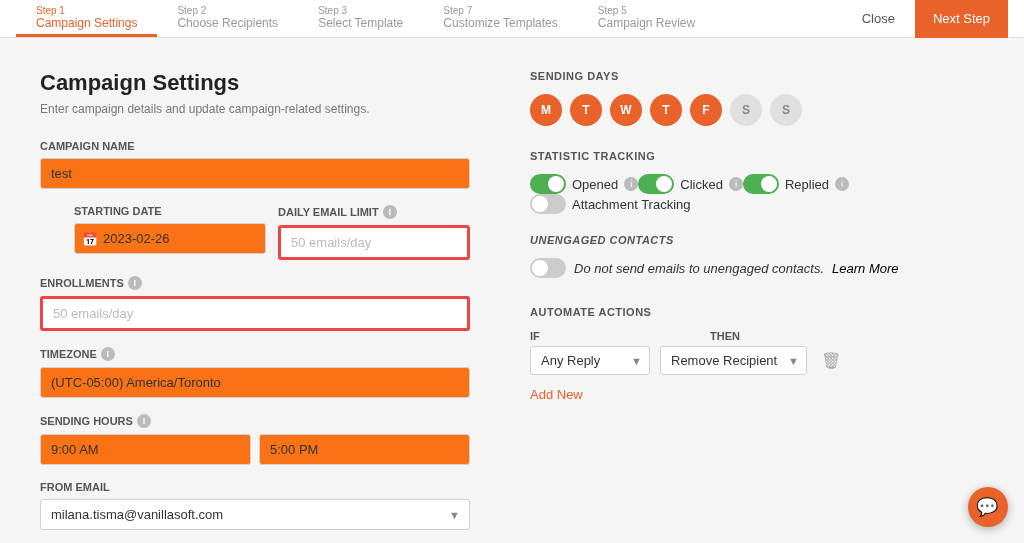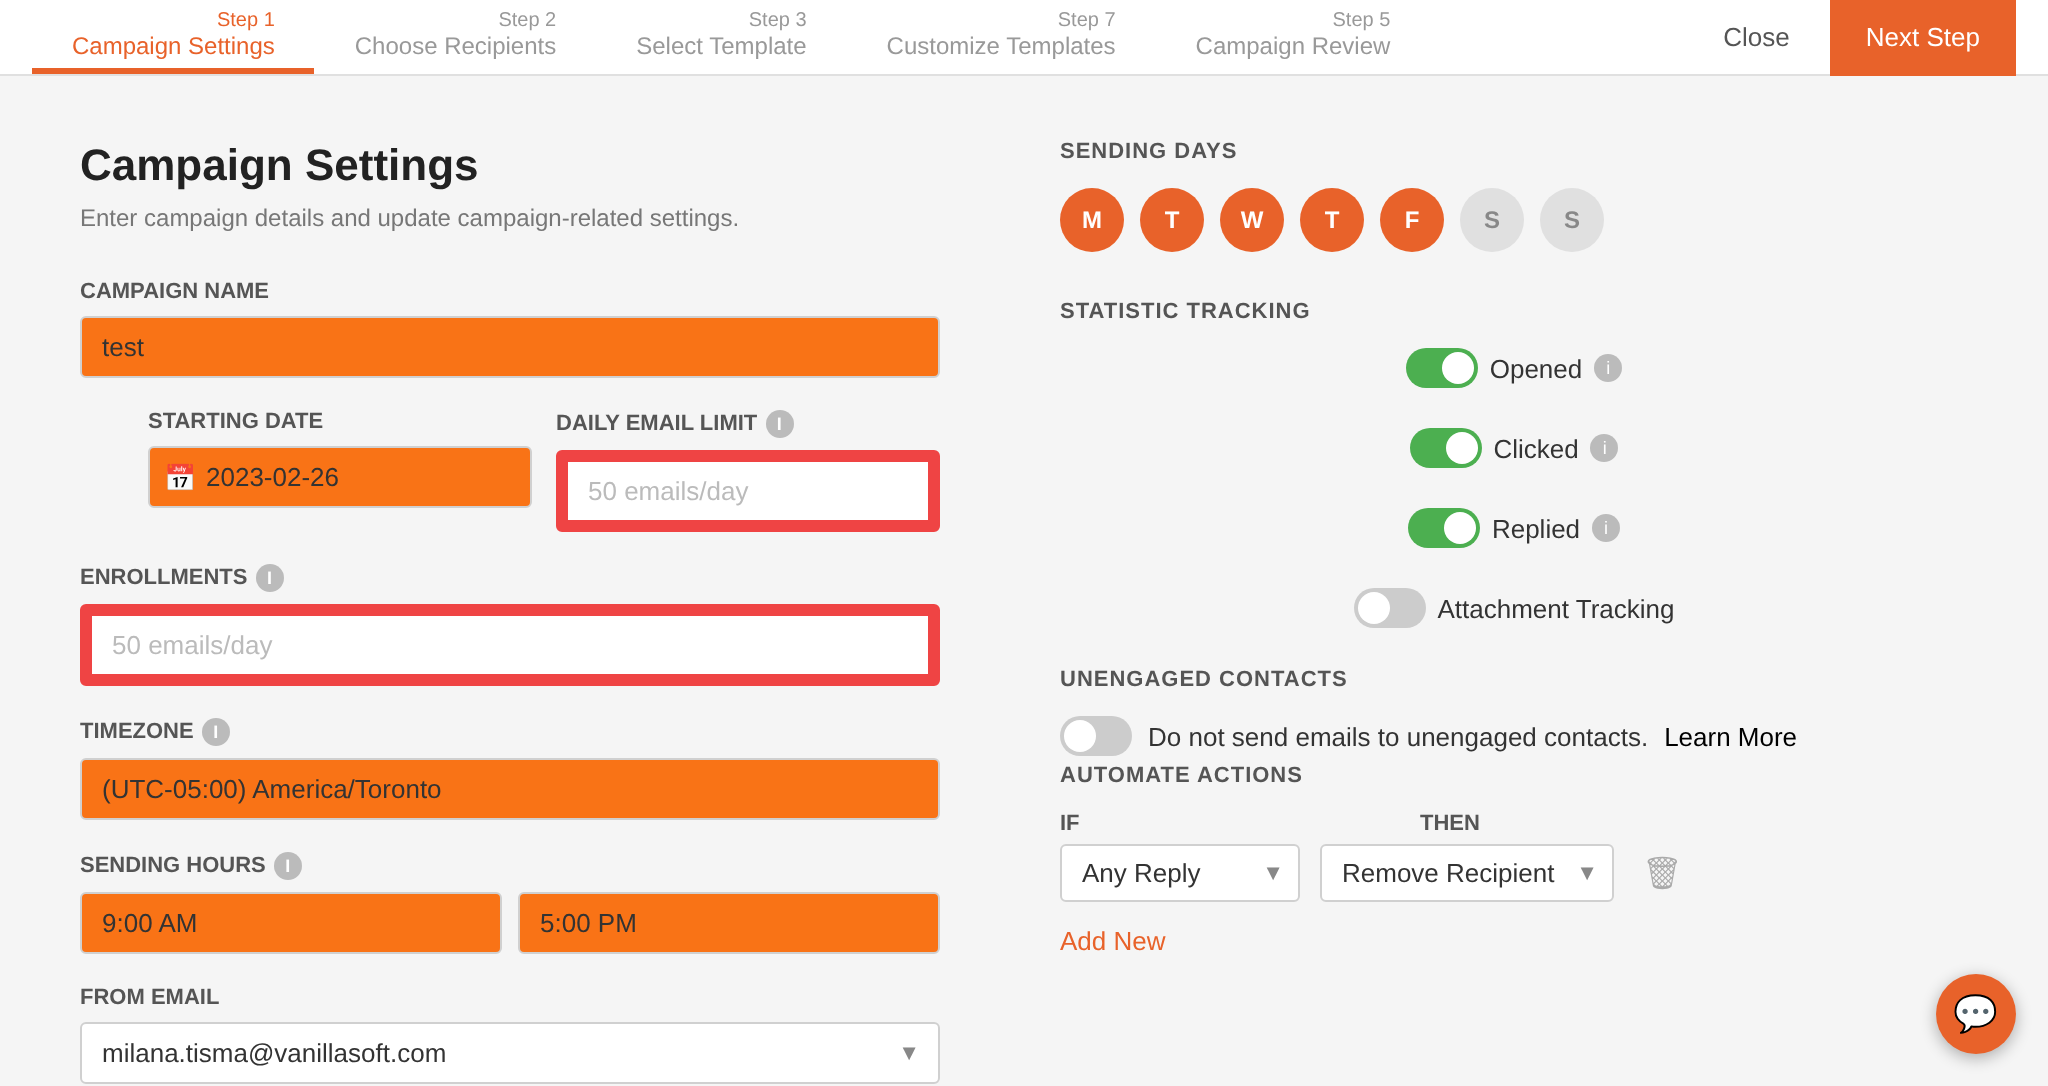--- a/index.html
+++ b/index.html
@@ -12,21 +12,20 @@
       background: #fff;
       border-bottom: 1px solid #e0e0e0;
       height: 38px;
       padding: 0 16px;
       position: relative;
     }
     .steps-container {
       display: flex;
       flex: 1;
       height: 100%;
-      text-align: right;
     }
     .step-item {
       display: flex;
       flex-direction: column;
       justify-content: center;
       padding: 0 20px;
       cursor: pointer;
       font-size: 11px;
       border-bottom: 3px solid transparent;
       color: #999;
@@ -129,21 +128,21 @@
       border: 1px solid #d0d0d0;
       border-radius: 3px;
       padding: 7px 10px;
       font-size: 13px;
       background: #f97316;
       color: #333;
       outline: none;
     }
     .input-placeholder {
       width: 100%;
-      border: 6px solid #ef4444;
+      border: 3px solid #ef4444;
       border-radius: 3px;
       padding: 7px 10px;
       font-size: 13px;
       color: #bbb;
       background: #fff;
     }
 
     .row-two-col {
       display: flex;
       gap: 12px;
@@ -221,23 +220,21 @@
       background: #e0e0e0;
       color: #888;
     }
 
     .stat-tracking {
       margin-bottom: 20px;
     }
     .toggle-row {
       display: flex;
       align-items: center;
-      gap: 20px;
       flex-wrap: wrap;
-      flex-direction: column;
     }
     .toggle-item {
       display: flex;
       align-items: center;
       gap: 6px;
     }
     .toggle-switch {
       position: relative;
       width: 36px;
       height: 20px;
@@ -271,21 +268,22 @@
     }
     .toggle-slider.off::after {
       left: 2px;
     }
     .toggle-label {
       font-size: 13px;
       color: #333;
     }
 
     .unengaged-section {
-      margin-bottom: 4px;
+      margin-bottom: 28px;
+      font-style: italic;
     }
     .unengaged-row {
       display: flex;
       align-items: center;
       gap: 8px;
       font-size: 13px;
     }
     .learn-more {
       color: #000000;
       text-decoration: none;

